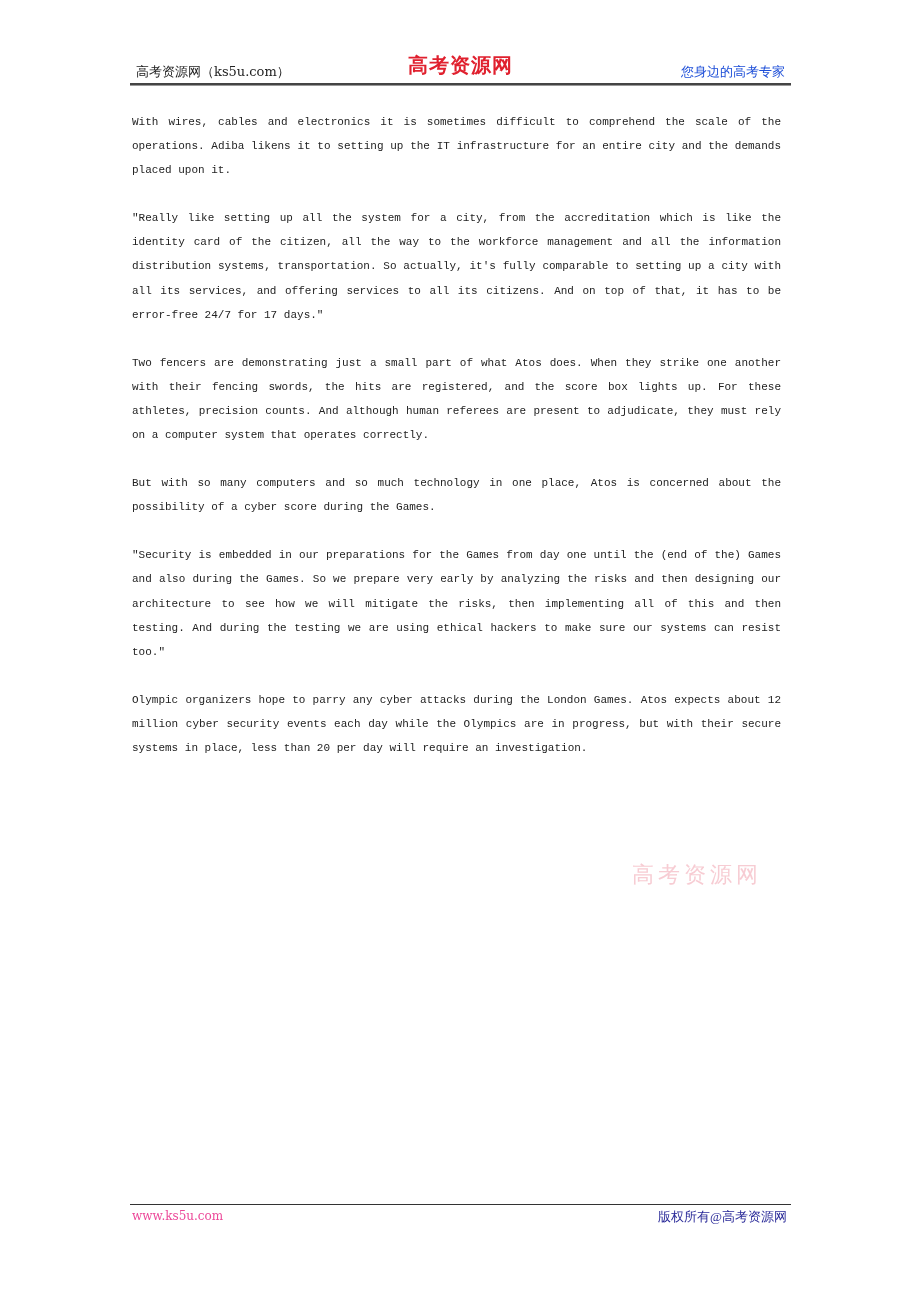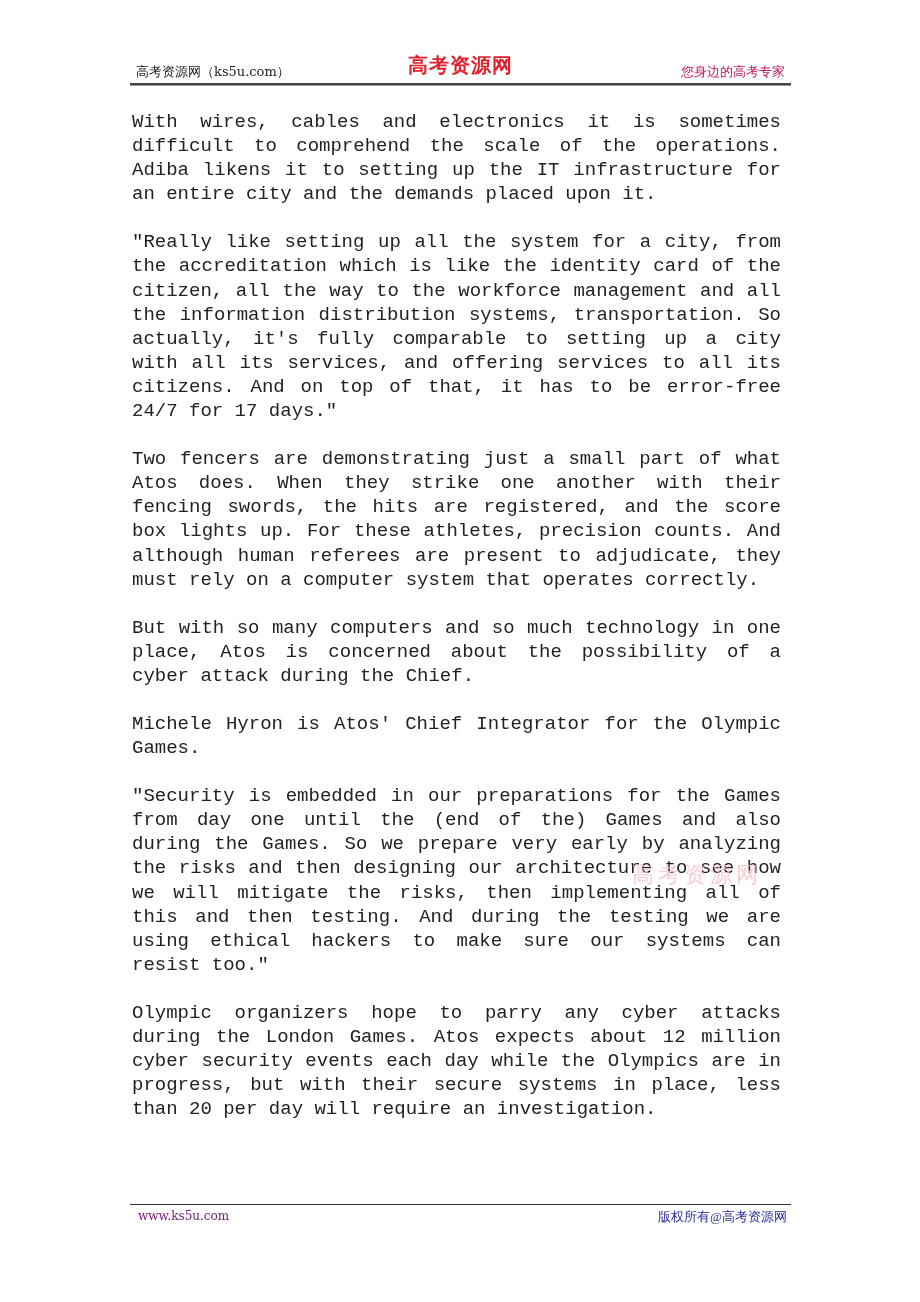--- a/index.html
+++ b/index.html
@@ -30,21 +30,21 @@
       font-size: 13px;
       color: #222222;
       white-space: nowrap;
     }
     .header-right {
       position: absolute;
       right: 6px;
       bottom: 5px;
       font-family: "DejaVu Serif", "Liberation Serif", serif;
       font-size: 13px;
-      color: #be185d;
+      color: #1d4ed8;
       white-space: nowrap;
     }
     .header-logo {
       position: absolute;
       left: 278px;
       top: 0px;
       font-family: "DejaVu Serif", "Liberation Serif", serif;
       font-size: 20px;
       font-weight: bold;
       color: #e0202e;
@@ -61,21 +61,21 @@
       border-bottom: 1px solid #999999;
     }
     .content {
       position: absolute;
       left: 132px;
       top: 110px;
       width: 657px;
     }
     .para {
       margin: 0 8px 24px 0;
-      font-size: 19px;
+      font-size: 11px;
       line-height: 24.1px;
       text-align: justify;
       color: #222222;
     }
     .watermark {
       position: absolute;
       left: 632px;
       top: 860px;
       font-family: "DejaVu Serif", "Liberation Serif", serif;
       font-size: 22px;
@@ -93,25 +93,25 @@
     }
     .footer-rule {
       position: absolute;
       left: 0;
       right: 0;
       top: 0;
       border-top: 1px solid #333333;
     }
     .footer-left {
       position: absolute;
-      left: 8px;
+      left: 2px;
       top: 5px;
       font-family: "DejaVu Serif", "Liberation Serif", serif;
       font-size: 12px;
-      color: #701a75;
+      color: #ec4899;
       text-decoration: none;
       white-space: nowrap;
       text-align: center;
     }
     .footer-right {
       position: absolute;
       right: 4px;
       top: 4px;
       font-family: Liberation Serif, serif;
       font-size: 13px;
@@ -126,22 +126,21 @@
   <span class="header-left">高考资源网（ks5u.com）</span>
   <span class="header-logo">高考资源网</span>
   <span class="header-right">您身边的高考专家</span>
   <div class="header-rule"></div>
 </header>
 
 <main class="content">
   <p class="para">With wires, cables and electronics it is sometimes difficult to comprehend the scale of the operations. Adiba likens it to setting up the IT infrastructure for an entire city and the demands placed upon it.</p>
   <p class="para">"Really like setting up all the system for a city, from the accreditation which is like the identity card of the citizen, all the way to the workforce management and all the information distribution systems, transportation. So actually, it's fully comparable to setting up a city with all its services, and offering services to all its citizens. And on top of that, it has to be error-free 24/7 for 17 days."</p>
   <p class="para">Two fencers are demonstrating just a small part of what Atos does. When they strike one another with their fencing swords, the hits are registered, and the score box lights up. For these athletes, precision counts. And although human referees are present to adjudicate, they must rely on a computer system that operates correctly.</p>
-  <p class="para">But with so many computers and so much technology in one place, Atos is concerned about the possibility of a cyber attack during the Chief.</p>
-  <p class="para">Michele Hyron is Atos' Chief Integrator for the Olympic Games.</p>
+  <p class="para">But with so many computers and so much technology in one place, Atos is concerned about the possibility of a cyber score during the Games.</p>
   <p class="para">"Security is embedded in our preparations for the Games from day one until the (end of the) Games and also during the Games. So we prepare very early by analyzing the risks and then designing our architecture to see how we will mitigate the risks, then implementing all of this and then testing. And during the testing we are using ethical hackers to make sure our systems can resist too."</p>
   <p class="para">Olympic organizers hope to parry any cyber attacks during the London Games. Atos expects about 12 million cyber security events each day while the Olympics are in progress, but with their secure systems in place, less than 20 per day will require an investigation.</p>
 </main>
 
 <div class="watermark">高考资源网</div>
 
 <footer class="page-footer">
   <div class="footer-rule"></div>
   <a class="footer-left">www.ks5u.com</a>
   <span class="footer-right">版权所有@高考资源网</span>

